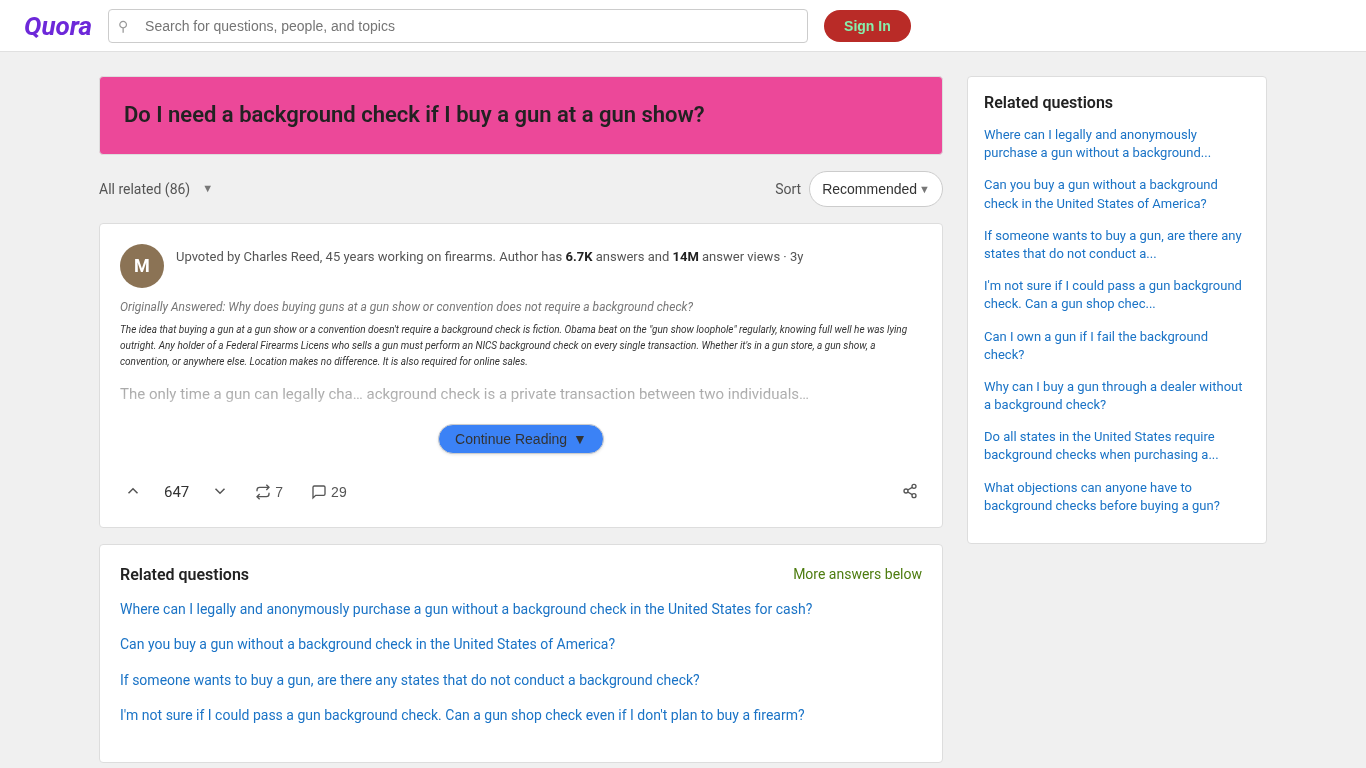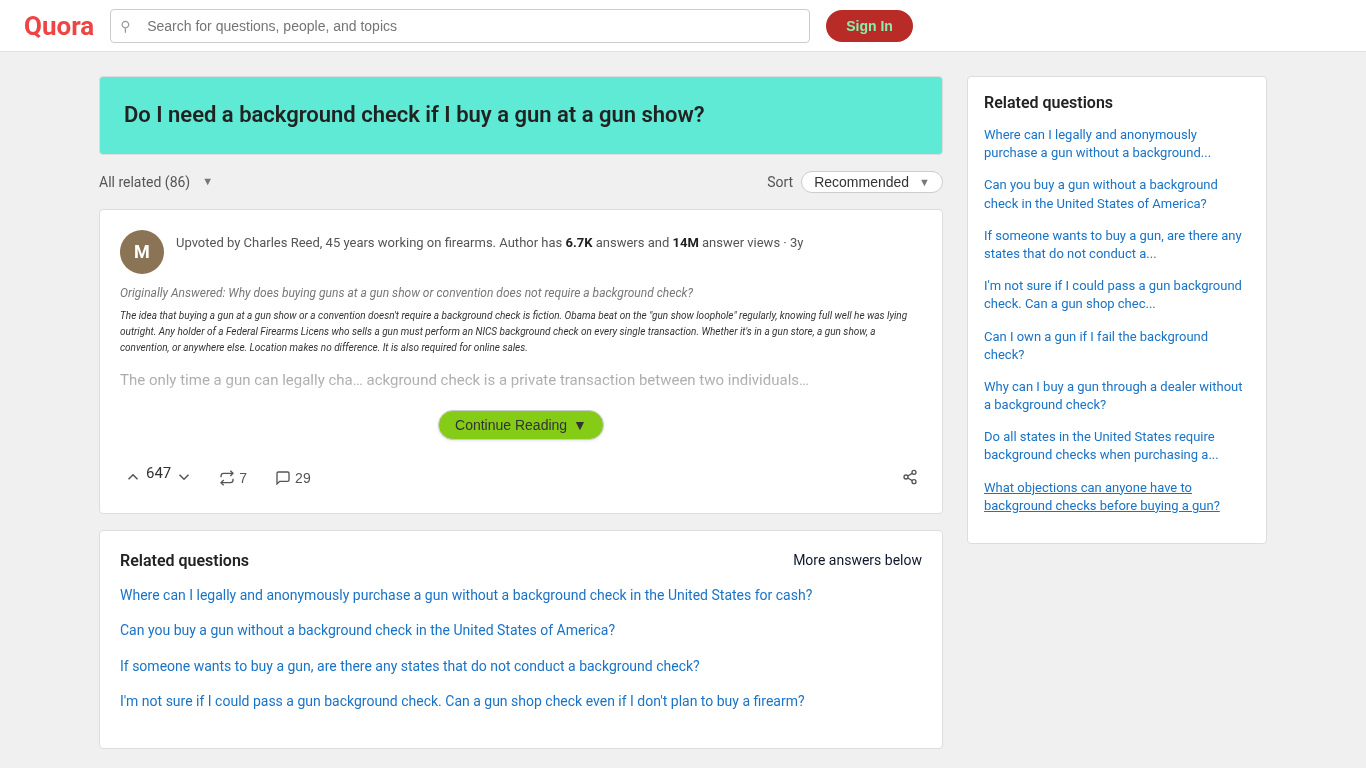--- a/index.html
+++ b/index.html
@@ -1,75 +1,75 @@
 <!DOCTYPE html>
 <html><head>
   <meta charset="utf-8">
   <style>
     * { box-sizing: border-box; margin: 0; padding: 0; }
     body { font-family: -apple-system, BlinkMacSystemFont, 'Segoe UI', Roboto, sans-serif; background: #f0f0f0; font-size: 15px; color: #333; }
 
     
     .header { background: #fff; border-bottom: 1px solid #e0e0e0; padding: 0 24px; height: 52px; display: flex; align-items: center; gap: 16px; position: sticky; top: 0; z-index: 100; }
-    .logo { font-size: 26px; font-weight: bold; color: #ef4444; cursor: pointer; }
+    .logo { font-size: 26px; font-weight: bold; color: #6d28d9; font-style: italic; cursor: pointer; }
     .search-bar { flex: 1; max-width: 700px; position: relative; }
     .search-bar input { width: 100%; padding: 8px 12px 8px 36px; border: 1px solid #ccc; border-radius: 4px; font-size: 14px; color: #555; outline: none; background: #fff; }
     .search-icon-wrap { position: absolute; left: 10px; top: 50%; transform: translateY(-50%); color: #999; font-size: 14px; }
     .sign-in-btn { background: #b92b27; color: #86efac; border: none; border-radius: 20px; padding: 8px 20px; font-size: 14px; font-weight: 600; cursor: pointer; white-space: nowrap; }
 
     
     .main-layout { display: flex; max-width: 1200px; margin: 0 auto; padding: 24px 16px; gap: 24px; }
     .content-area { flex: 1; min-width: 0; }
     .sidebar { width: 300px; flex-shrink: 0; }
 
     
-    .question-card { background: #5eead4; border: 1px solid #ddd; border-radius: 4px; padding: 24px; margin-bottom: 16px; }
+    .question-card { background: #ec4899; border: 1px solid #ddd; border-radius: 4px; padding: 24px; margin-bottom: 16px; }
     .question-title { font-size: 22px; font-weight: 600; color: #222; line-height: 1.3; margin-bottom: 0; }
 
     
     .filters-row { display: flex; align-items: center; justify-content: space-between; margin-bottom: 16px; }
     .all-related { font-size: 14px; color: #555; display: flex; align-items: center; gap: 12px; cursor: pointer; }
     .all-related .chevron { font-size: 11px; color: #777; }
     .sort-section { display: flex; align-items: center; gap: 8px; }
     .sort-label { font-size: 14px; color: #555; }
-    .recommended-btn { border: 1px solid #ccc; background: #fff; border-radius: 20px; padding: 2px 12px; font-size: 14px; color: #333; cursor: pointer; display: flex; align-items: center; gap: 10px; }
+    .recommended-btn { border: 1px solid #ccc; background: #fff; border-radius: 20px; padding: 9px 12px; font-size: 14px; color: #333; cursor: pointer; display: flex; align-items: center; gap: 2px; }
     .recommended-btn .chevron { font-size: 11px; color: #777; }
 
     
     .answer-card { background: #fff; border: 1px solid #ddd; border-radius: 4px; padding: 20px; margin-bottom: 16px; }
     .answer-author { display: flex; align-items: flex-start; gap: 12px; margin-bottom: 12px; }
     .avatar { width: 44px; height: 44px; border-radius: 50%; background: #8B7355; flex-shrink: 0; overflow: hidden; display: flex; align-items: center; justify-content: center; font-size: 18px; font-weight: bold; color: white; }
     .author-info { flex: 1; }
     .author-name { font-weight: 600; color: #333; font-size: 15px; }
     .author-meta { font-size: 13px; color: #555; line-height: 1.4; margin-top: 4px; }
     .author-meta strong { color: #222; }
     .originally-answered { font-size: 12px; color: #777; margin-bottom: 8px; font-style: italic; }
     .answer-text { font-size: 10px; color: #333; line-height: 1.6; margin-bottom: 12px; font-style: italic; }
     .answer-text-faded { font-size: 15px; color: #aaa; line-height: 1.6; position: relative; }
     .continue-reading-wrap { position: relative; text-align: center; margin-top: -8px; }
-    .continue-reading-btn { background: #84cc16; border: 1px solid #ccc; border-radius: 20px; padding: 6px 16px; font-size: 14px; color: #333; cursor: pointer; display: inline-flex; align-items: flex-start; gap: 6px; box-shadow: 0 1px 3px rgba(0,0,0,0.1); }
+    .continue-reading-btn { background: #3b82f6; border: 1px solid #ccc; border-radius: 20px; padding: 6px 16px; font-size: 14px; color: #333; cursor: pointer; display: inline-flex; align-items: flex-start; gap: 6px; box-shadow: 0 1px 3px rgba(0,0,0,0.1); }
     .answer-actions { display: flex; align-items: center; gap: 16px; margin-top: 16px; padding-top: 8px; }
     .action-btn { background: none; border: none; cursor: pointer; display: flex; align-items: center; gap: 4px; color: #555; font-size: 14px; padding: 4px 6px; border-radius: 4px; }
-    .upvote-section { display: flex; align-items: flex-start; gap: 0; }
+    .upvote-section { display: flex; align-items: center; gap: 18px; }
     .upvote-btn { background: none; border: none; cursor: pointer; color: #555; padding: 4px; }
     .downvote-btn { background: none; border: none; cursor: pointer; color: #555; padding: 4px; }
     .share-btn { margin-left: auto; background: none; border: none; cursor: pointer; color: #555; padding: 4px; }
 
     
     .related-inline { background: #fff; border: 1px solid #ddd; border-radius: 4px; padding: 20px; }
     .related-inline-header { display: flex; align-items: center; justify-content: space-between; margin-bottom: 16px; }
     .related-inline-title { font-size: 16px; font-weight: 600; color: #222; }
-    .more-answers { font-size: 14px; color: #0f172a; }
+    .more-answers { font-size: 14px; color: #4d7c0f; }
     .related-link { display: block; color: #1a73c6; font-size: 14px; line-height: 1.4; margin-bottom: 16px; cursor: pointer; text-decoration: none; }
 
     
     .sidebar-card { background: #fff; border: 1px solid #ddd; border-radius: 4px; padding: 16px; }
     .sidebar-title { font-size: 16px; font-weight: 600; color: #222; margin-bottom: 14px; }
     .sidebar-link { display: block; color: #1a73c6; font-size: 13px; line-height: 1.4; margin-bottom: 14px; cursor: pointer; text-decoration: none; }
-    .sidebar-link:last-child { margin-bottom: 12px; text-decoration: underline; }
+    .sidebar-link:last-child { margin-bottom: 12px; }
 
     
     .fade-container { position: relative; height: 50px; overflow: hidden; }
     .fade-overlay { position: absolute; bottom: 0; left: 0; right: 0; height: 40px; background: linear-gradient(transparent, rgba(255,255,255,0.9)); }
   </style>
 </head>
 <body>
 
 <header>
   <div class="header">

